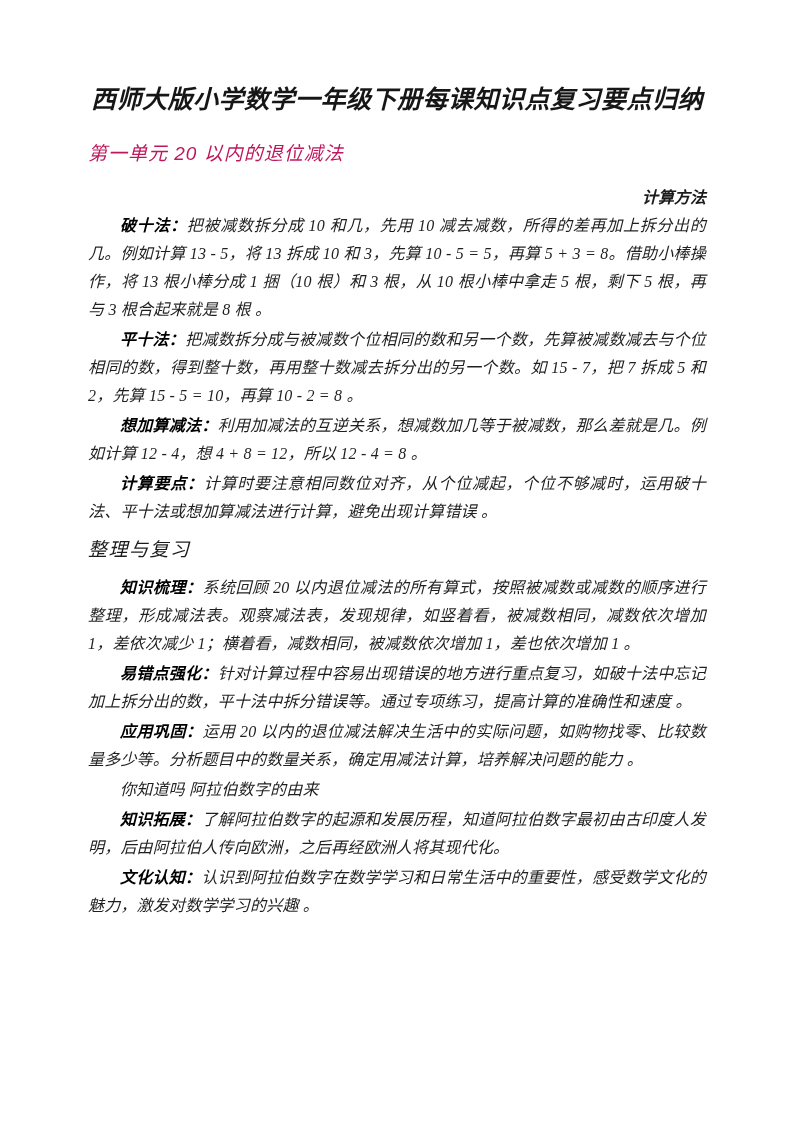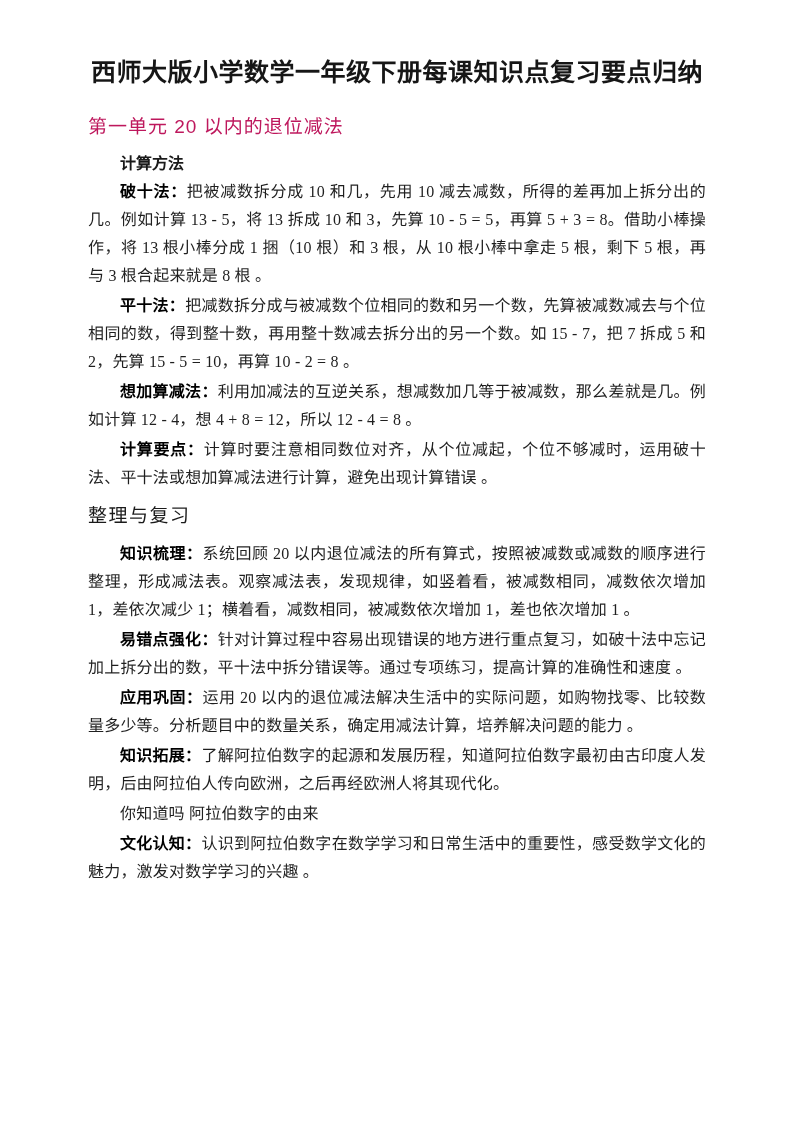--- a/index.html
+++ b/index.html
@@ -10,22 +10,23 @@
   body {
     width: 793px;
     height: 1122px;
     overflow: hidden;
     color: #1a1a1a;
   }
   .page {
     box-sizing: border-box;
     width: 793px;
     height: 1122px;
-    padding: 57px 87px 0 88px;
+    padding: 84px 87px 0 88px;
     background: #ffffff;
+    font-style: italic;
   }
   .doc-title {
     margin: 0;
     font-family: "Liberation Sans", "DejaVu Sans", sans-serif;
     font-weight: bold;
     font-size: 25px;
     line-height: 30px;
     text-align: center;
     letter-spacing: 0.5px;
     color: #161616;
@@ -46,27 +47,28 @@
     font-size: 19px;
     line-height: 24px;
     letter-spacing: 1.5px;
     color: #1a1a1a;
   }
   .h-section.mid {
     margin-top: 12px;
     margin-bottom: 12px;
   }
   .subhead {
-    margin: 13px 0 0 0;
+    margin: 20px 0 0 0;
     font-family: "Liberation Sans", "DejaVu Sans", sans-serif;
     font-weight: bold;
     font-size: 16px;
     line-height: 24px;
     text-indent: 2em;
     color: #1a1a1a;
+    text-align: right;
   }
   .para {
     margin: 2px 0 0 0;
     font-family: "Liberation Serif", "DejaVu Serif", serif;
     font-size: 16px;
     line-height: 28px;
     text-align: justify;
     text-indent: 2em;
     letter-spacing: 0.2px;
     color: #1f1f1f;
@@ -98,19 +100,19 @@
   <p class="para"><span class="lead">计算要点：</span><span>计算时要注意相同数位对齐，从个位减起，个位不够减时，运用破十法、平十法或想加算减法进行计算，避免出现计算错误 。</span></p>
 
   <h3 class="h-section mid">整理与复习</h3>
 
   <p class="para"><span class="lead">知识梳理：</span><span>系统回顾 20 以内退位减法的所有算式，按照被减数或减数的顺序进行整理，形成减法表。观察减法表，发现规律，如竖着看，被减数相同，减数依次增加 1，差依次减少 1；横着看，减数相同，被减数依次增加 1，差也依次增加 1 。</span></p>
 
   <p class="para"><span class="lead">易错点强化：</span><span>针对计算过程中容易出现错误的地方进行重点复习，如破十法中忘记加上拆分出的数，平十法中拆分错误等。通过专项练习，提高计算的准确性和速度 。</span></p>
 
   <p class="para"><span class="lead">应用巩固：</span><span>运用 20 以内的退位减法解决生活中的实际问题，如购物找零、比较数量多少等。分析题目中的数量关系，确定用减法计算，培养解决问题的能力 。</span></p>
 
+  <p class="para"><span>你知道吗 阿拉伯数字的由来</span></p>
+
   <p class="para"><span class="lead">知识拓展：</span><span>了解阿拉伯数字的起源和发展历程，知道阿拉伯数字最初由古印度人发明，后由阿拉伯人传向欧洲，之后再经欧洲人将其现代化。</span></p>
-
-  <p class="para"><span>你知道吗 阿拉伯数字的由来</span></p>
 
   <p class="para"><span class="lead">文化认知：</span><span>认识到阿拉伯数字在数学学习和日常生活中的重要性，感受数学文化的魅力，激发对数学学习的兴趣 。</span></p>
 
 </div>
 
 </body></html>

